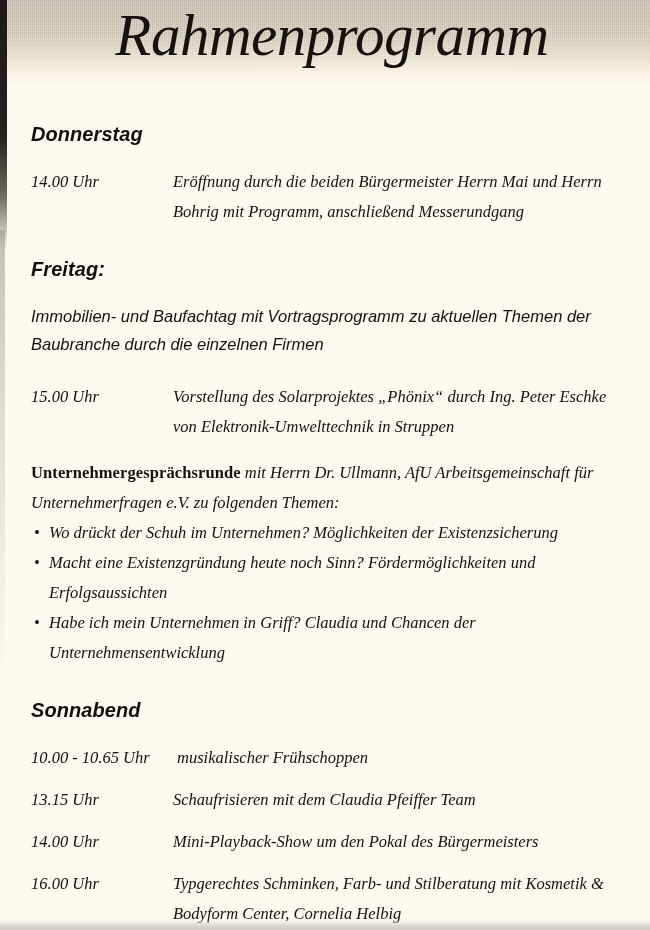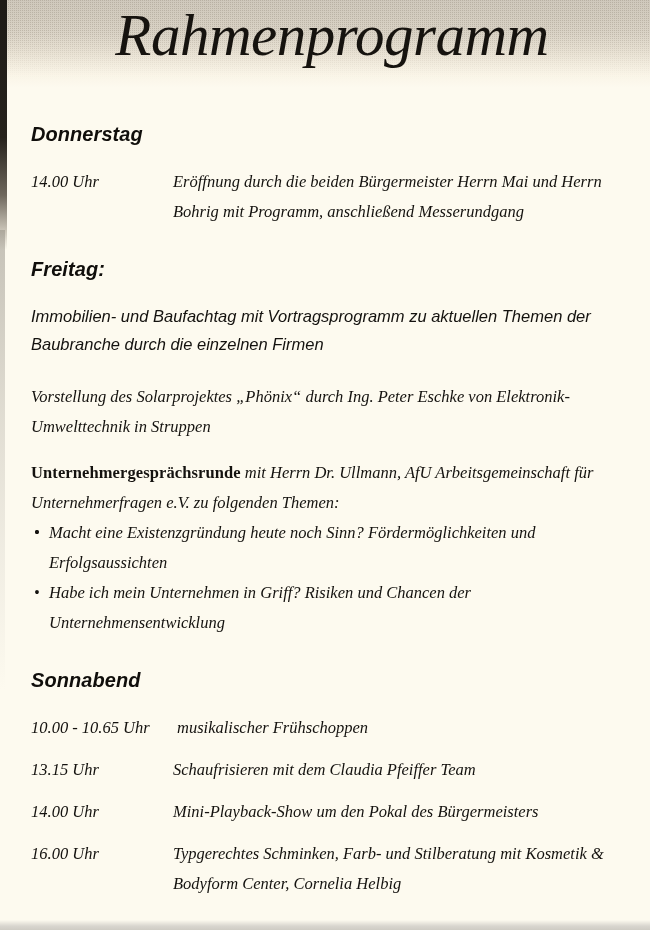--- a/index.html
+++ b/index.html
@@ -237,37 +237,38 @@
     <div class="section">
       <div class="section-heading">Freitag:</div>
 
       <div class="gap-12"></div>
 
       <div class="intro-note">Immobilien- und Baufachtag mit Vortragsprogramm zu aktuellen Themen der Baubranche durch die einzelnen Firmen</div>
 
       <div class="gap-24"></div>
 
       <div class="row">
+        <div class="row-time">15.00 Uhr</div>
         <div class="row-desc">Vorstellung des Solarprojektes „Phönix“ durch Ing. Peter Eschke von Elektronik-Umwelttechnik in Struppen</div>
       </div>
 
       <div class="gap-16"></div>
 
       <div class="row">
         <div class="row-desc">
           <span class="lead-strong">Unternehmergesprächsrunde</span><span> mit Herrn Dr. Ullmann, AfU Arbeitsgemeinschaft für Unternehmerfragen e.V. zu folgenden Themen:</span>
           <ul class="bullets">
             <li>
-              <span class="dot">•</span>
+              <span class="dot">•</span><span>Wo drückt der Schuh im Unternehmen? Möglichkeiten der Existenzsicherung</span>
             </li>
             <li>
               <span class="dot">•</span><span>Macht eine Existenzgründung heute noch Sinn? Fördermöglich­keiten und Erfolgsaussichten</span>
             </li>
             <li>
-              <span class="dot">•</span><span>Habe ich mein Unternehmen in Griff? Risiken und Chancen der Unternehmensentwicklung</span>
+              <span class="dot">•</span><span>Habe ich mein Unternehmen in Griff? Claudia und Chancen der Unternehmensentwicklung</span>
             </li>
           </ul>
         </div>
       </div>
     </div>
 
     <div class="gap-30"></div>
     <div class="section">
       <div class="section-heading">Sonnabend</div>
 

